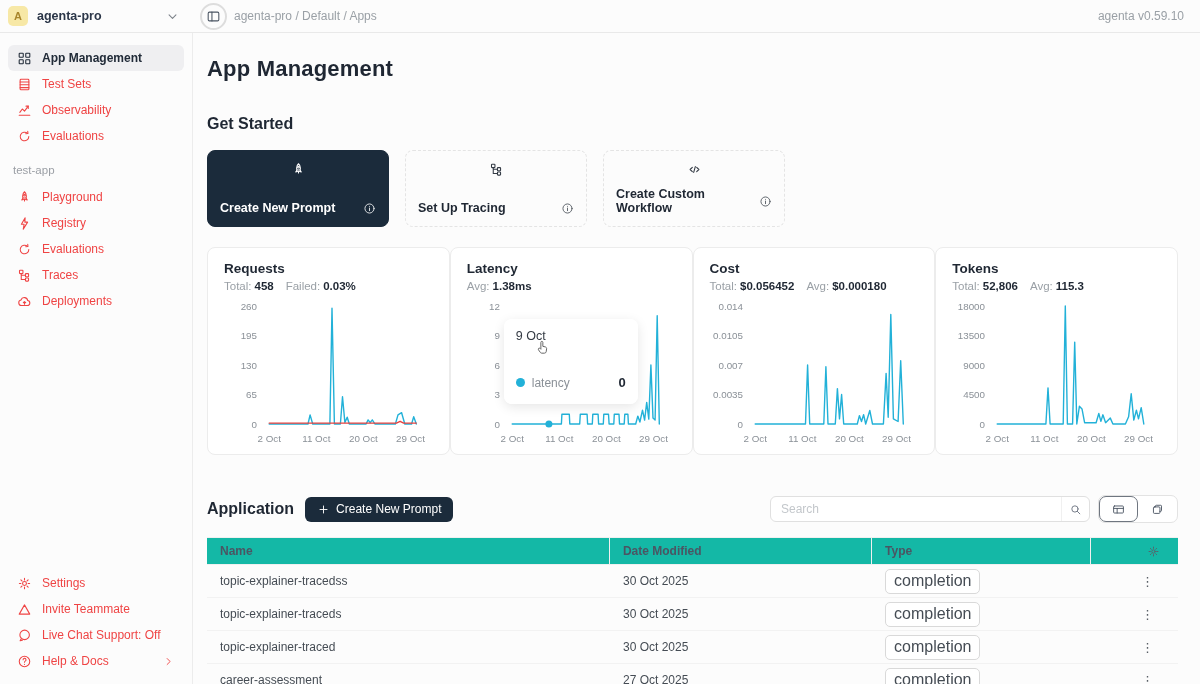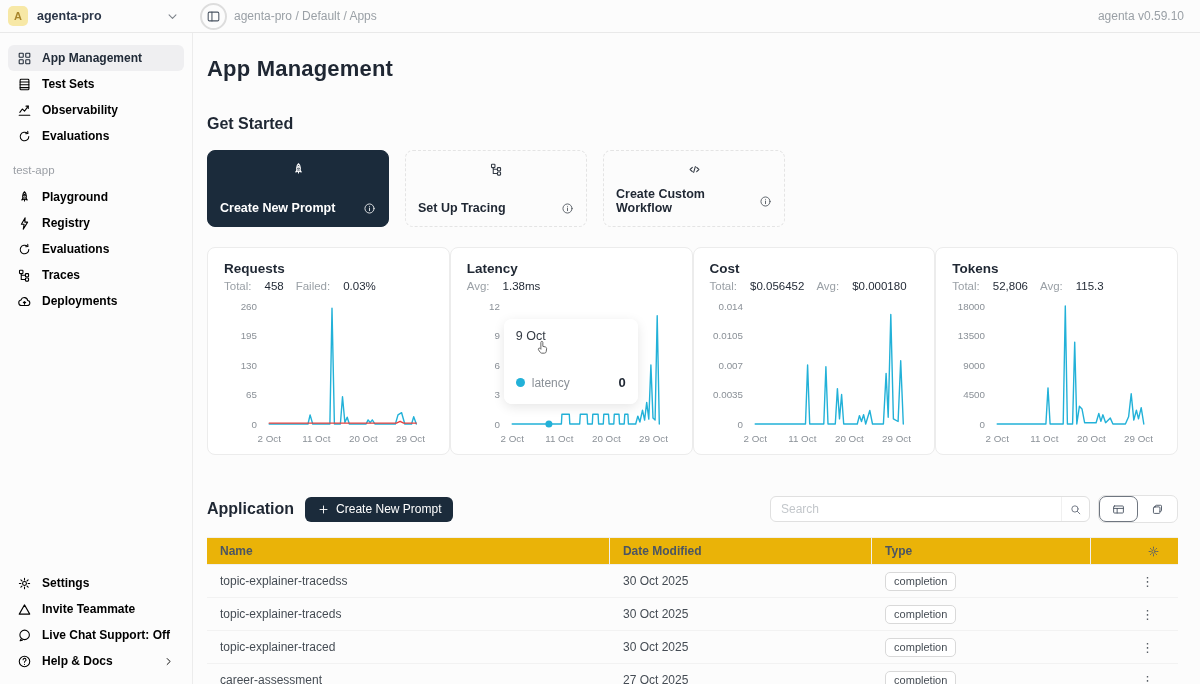--- a/index.html
+++ b/index.html
@@ -19,21 +19,21 @@
   .workspace .icon.trail { margin-left:auto; color:#7d838a; }
   .collapse-btn { margin-left:20px; width:27px; height:27px; border-radius:50%; border:2px solid #dddddd; background:#fcfcfc; display:flex; align-items:center; justify-content:center; color:#4b5563; cursor:pointer; }
   .breadcrumb { margin-left:7px; color:#9aa0a6; font-size:12px; }
   .version { margin-left:auto; color:#9aa0a6; font-size:12px; }
 
   
   .shell { flex:1; display:flex; min-height:0; }
 
   
   .sidebar { width:193px; flex:0 0 193px; border-right:1px solid #ececec; background:#fcfcfc; display:flex; flex-direction:column; padding:12px 8px 10px; }
-  .nav-item { display:flex; align-items:center; gap:10px; padding:5px 9px; height:26px; border-radius:6px; color:#000000; cursor:pointer;font-weight:bold; }
+  .nav-item { display:flex; align-items:center; gap:10px; padding:5px 9px; height:26px; border-radius:6px; color:#ef4444; cursor:pointer; }
   .nav-item.active { background:#efeff1; color:#212b38; font-weight:600; }
   .nav-label { font-size:12px; white-space:nowrap; }
   .nav-item .icon.trail { margin-left:auto; }
   .section-label { color:#9b9fa5; font-size:11.5px; padding:9px 5px 8px; margin-top:6px; }
   .sb-spacer { flex:1; }
 
   .icon { display:inline-flex; align-items:center; justify-content:center; flex:0 0 auto; }
   .icon svg { width:15px; height:15px; stroke:currentColor; fill:none; stroke-width:1.7; stroke-linecap:round; stroke-linejoin:round; display:block; }
   .icon.sm svg { width:13px; height:13px; }
 
@@ -51,21 +51,21 @@
   .gs-card .icon.info { margin-left:auto; color:#555b63; }
   .gs-card.dark { background:var(--navy); border:1px solid var(--navy); color:#fff; }
   .gs-card.dark .gs-label { color:#fff; }
   .gs-card.dark .icon.info { color:#e8eaec; }
 
   
   .stat-cards { display:flex; margin-top:20px; }
   .stat-card { flex:1; height:208px; background:#fff; border:1px solid #ececec; border-radius:8px; padding:13px 16px 8px; position:relative; }
   .stat-title { font-size:13.5px; font-weight:700; color:#1f2733; }
   .stat-sub { margin-top:4px; font-size:11.5px; color:#9aa0a6; display:flex; gap:12px; }
-  .stat-sub b { color:#1f2733; font-weight:400; margin-left:13px; }
+  .stat-sub b { color:#1f2733; font-weight:700; margin-left:3px; }
   .chart { width:202px; height:150px; margin-top:6px; display:block; }
   .chart text.tick { font-size:9.8px; fill:#8a9097; font-family:"Liberation Sans",sans-serif; }
 
   
   .chart-tooltip { position:absolute; left:53px; top:71px; width:134px; height:85px; background:rgba(255,255,255,.94); border-radius:8px; box-shadow:0 3px 12px rgba(0,0,0,.10); padding:10px 12px; z-index:2; }
   .tt-date { font-size:12.5px; color:#343b44; }
   .tt-row { display:flex; align-items:center; gap:7px; margin-top:32px; }
   .tt-dot { width:9px; height:9px; border-radius:50%; background:var(--accent); }
   .tt-series { color:#8a9097; font-size:12px; }
   .tt-value { margin-left:auto; color:#1f2733; font-weight:700; font-size:13px; }
@@ -79,27 +79,27 @@
   .search-wrap input { width:100%; height:26px; border:1px solid #e0e0e0; border-radius:6px; padding:0 32px 0 10px; font-size:12px; color:#333; background:#fff; font-family:inherit; outline:none; }
   .search-wrap input::placeholder { color:#c3c7cb; }
   .search-icon-btn { position:absolute; right:1px; top:1px; height:24px; width:28px; display:flex; align-items:center; justify-content:center; color:#6b7280; border-left:1px solid #f0f0f0; cursor:pointer; }
   .view-toggle { margin-left:8px; display:flex; border:1px solid #e3e3e3; border-radius:7px; background:#fff; }
   .view-btn { width:39px; height:26px; display:flex; align-items:center; justify-content:center; color:#4b5563; background:transparent; border:1px solid transparent; border-radius:7px; cursor:pointer; }
   .view-btn.selected { border-color:#6f7680; }
 
   
   .app-table { margin-top:14px; }
   .tr { display:grid; grid-template-columns:41.5% 27% 22.5% 9%; align-items:center; }
-  .tr.head { height:28px; border-top:1px solid #f0f0f0; border-bottom:1px solid #f0f0f0; color:#4b5563; font-weight:600; background:#eab308; }
+  .tr.head { height:28px; border-top:1px solid #f0f0f0; border-bottom:1px solid #f0f0f0; color:#4b5563; font-weight:600; background:#14b8a6; }
   .tr.head .td { border-right:1px solid #f0f0f0; height:100%; display:flex; align-items:center; }
   .tr.head .td:last-child { border-right:none; justify-content:flex-end; padding-right:18px; color:#595f66; }
   .tr.row { height:33px; border-bottom:1px solid #f2f2f2; color:#454c54; cursor:pointer; }
   .td { padding:0 0 0 13px; font-size:12px; }
   .td.actions { display:flex; justify-content:flex-end; padding-right:20px; }
-  .badge { display:inline-block; border:1px solid #d9d9d9; border-radius:5px; padding:2px 8px 3px; font-size:11px; color:#454c54; background:#fff; }
+  .badge { display:inline-block; border:1px solid #d9d9d9; border-radius:5px; padding:2px 8px 3px; font-size:16px; color:#454c54; background:#fff; }
   .dots { color:#595f66; font-size:13px; cursor:pointer; padding:0 4px; letter-spacing:0; }
 </style>
 </head>
 <body>
 
 <div class="viewport">
 
   <header class="topbar">
     <div class="workspace">
       <span class="avatar">A</span>

